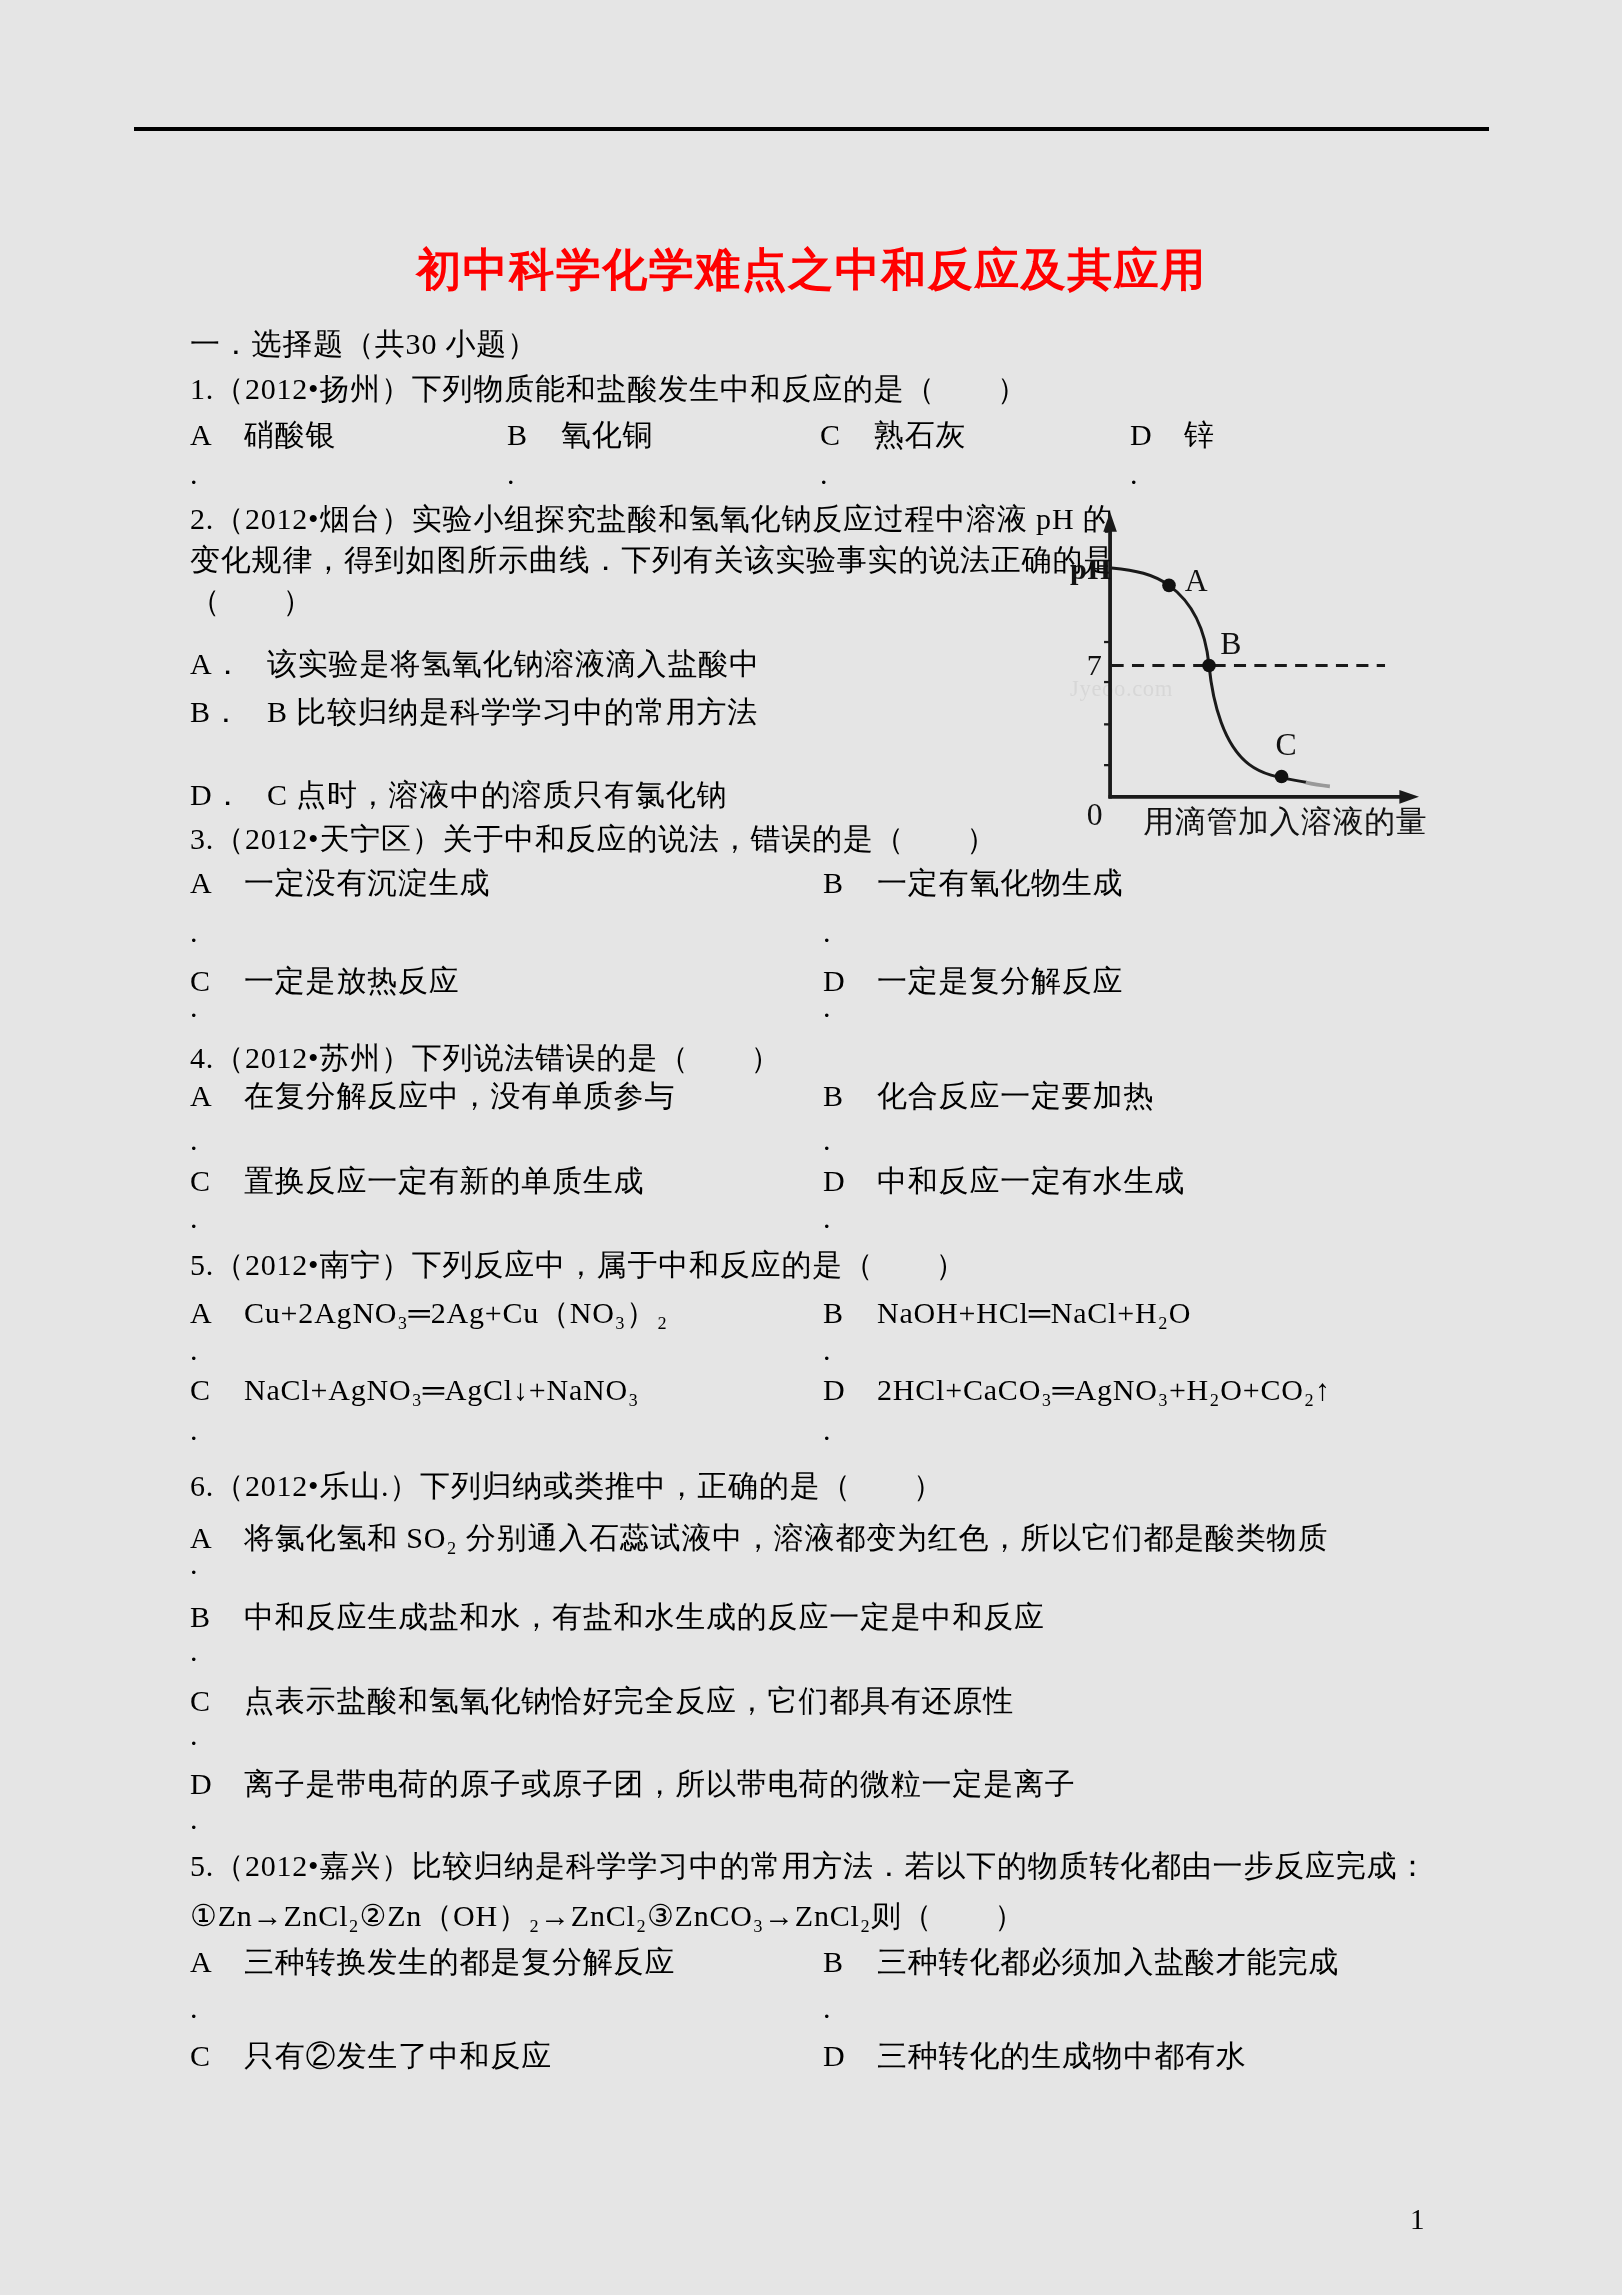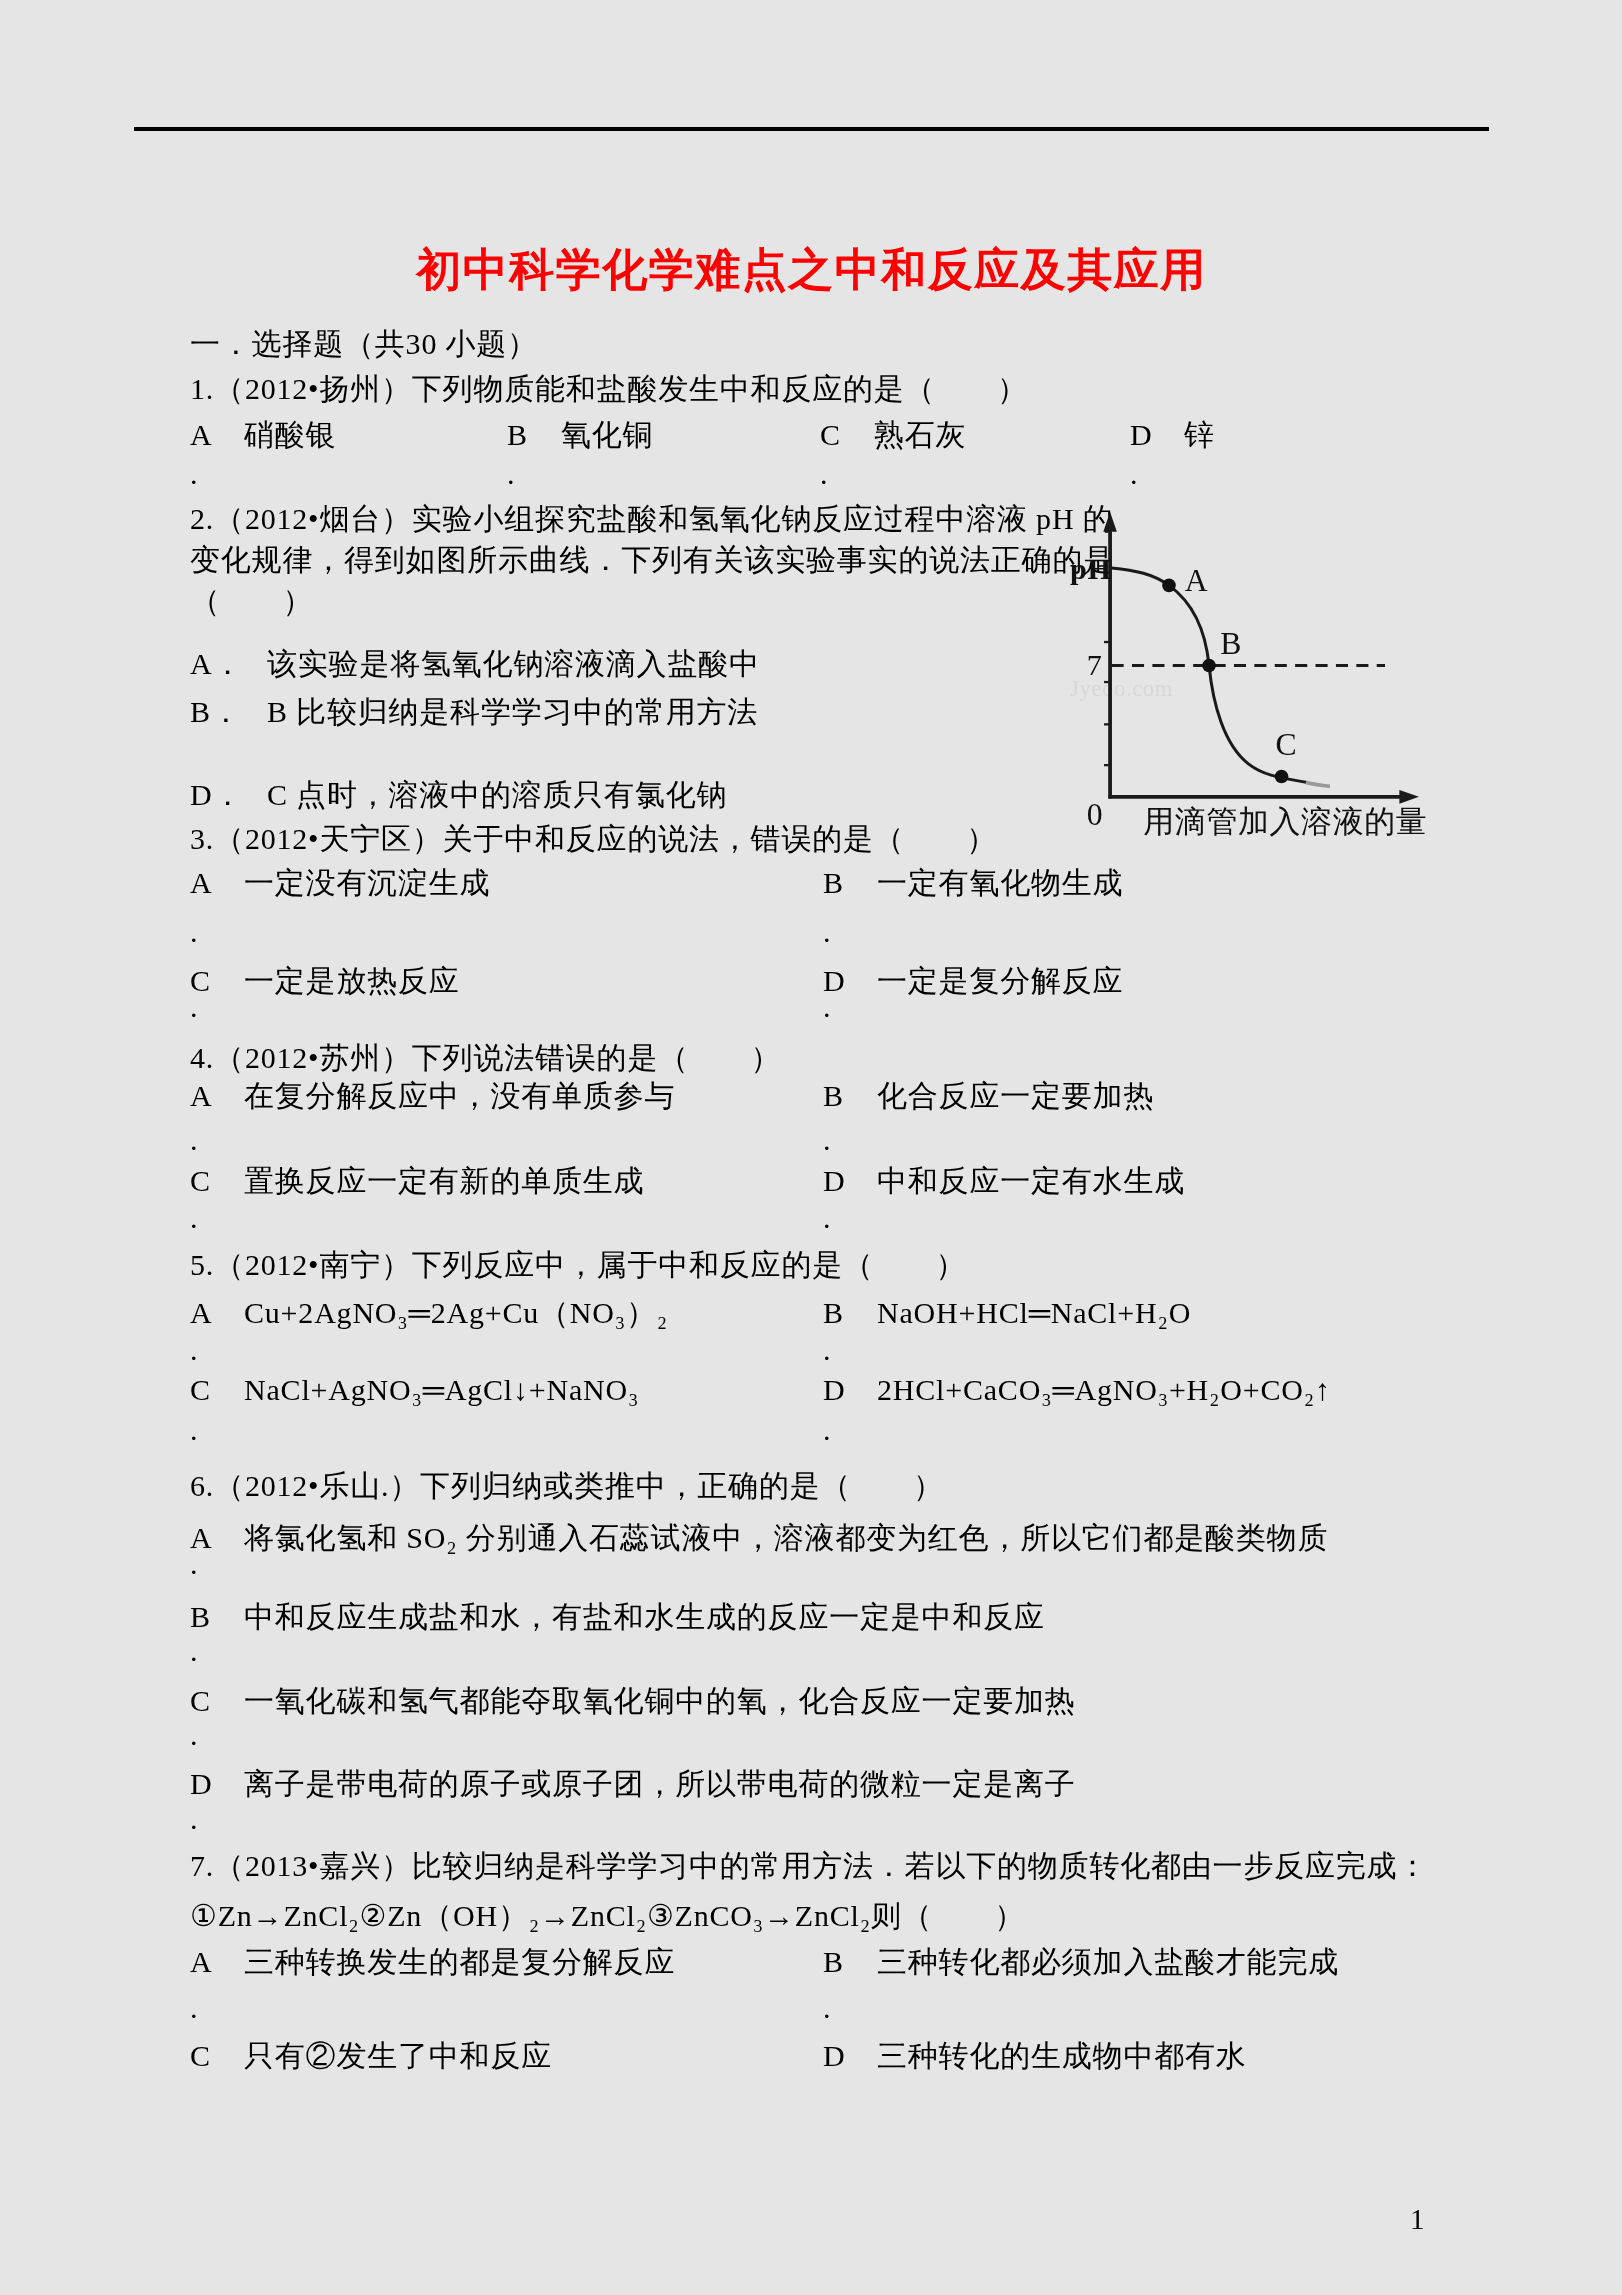--- a/index.html
+++ b/index.html
@@ -115,26 +115,26 @@
   <span class="abs l opt" style="top:1372px"><span class="ol">C</span><span>NaCl+AgNO₃═AgCl↓+NaNO₃</span></span>
   <span class="abs cb opt" style="top:1372px"><span class="ol">D</span><span>2HCl+CaCO₃═AgNO₃+H₂O+CO₂↑</span></span>
   <span class="abs l dt" style="top:1412px">.</span>
   <span class="abs cb dt" style="top:1412px">.</span>
 
   <div class="abs l" style="top:1468px">6.（2012•乐山.）下列归纳或类推中，正确的是（　　）</div>
   <span class="abs l opt" style="top:1520px"><span class="ol">A</span><span>将氯化氢和 SO₂ 分别通入石蕊试液中，溶液都变为红色，所以它们都是酸类物质</span></span>
   <span class="abs l dt" style="top:1546px">.</span>
   <span class="abs l opt" style="top:1599px"><span class="ol">B</span><span>中和反应生成盐和水，有盐和水生成的反应一定是中和反应</span></span>
   <span class="abs l dt" style="top:1633px">.</span>
-  <span class="abs l opt" style="top:1683px"><span class="ol">C</span><span>一氧化碳和氢气都能夺取氧化铜中的氧，化合反应一定要加热</span></span>
+  <span class="abs l opt" style="top:1683px"><span class="ol">C</span><span>点表示盐酸和氢氧化钠恰好完全反应，它们都具有还原性</span></span>
   <span class="abs l dt" style="top:1717px">.</span>
   <span class="abs l opt" style="top:1766px"><span class="ol">D</span><span>离子是带电荷的原子或原子团，所以带电荷的微粒一定是离子</span></span>
   <span class="abs l dt" style="top:1801px">.</span>
 
-  <div class="abs l" style="top:1848px">7.（2013•嘉兴）比较归纳是科学学习中的常用方法．若以下的物质转化都由一步反应完成：</div>
+  <div class="abs l" style="top:1848px">5.（2012•嘉兴）比较归纳是科学学习中的常用方法．若以下的物质转化都由一步反应完成：</div>
   <div class="abs l" style="top:1898px">①Zn→ZnCl₂②Zn（OH）₂→ZnCl₂③ZnCO₃→ZnCl₂则（　　）</div>
   <span class="abs l opt" style="top:1944px"><span class="ol">A</span><span>三种转换发生的都是复分解反应</span></span>
   <span class="abs cb opt" style="top:1944px"><span class="ol">B</span><span>三种转化都必须加入盐酸才能完成</span></span>
   <span class="abs l dt" style="top:1990px">.</span>
   <span class="abs cb dt" style="top:1990px">.</span>
   <span class="abs l opt" style="top:2038px"><span class="ol">C</span><span>只有②发生了中和反应</span></span>
   <span class="abs cb opt" style="top:2038px"><span class="ol">D</span><span>三种转化的生成物中都有水</span></span>
 
   <div class="pageno">1</div>
 

